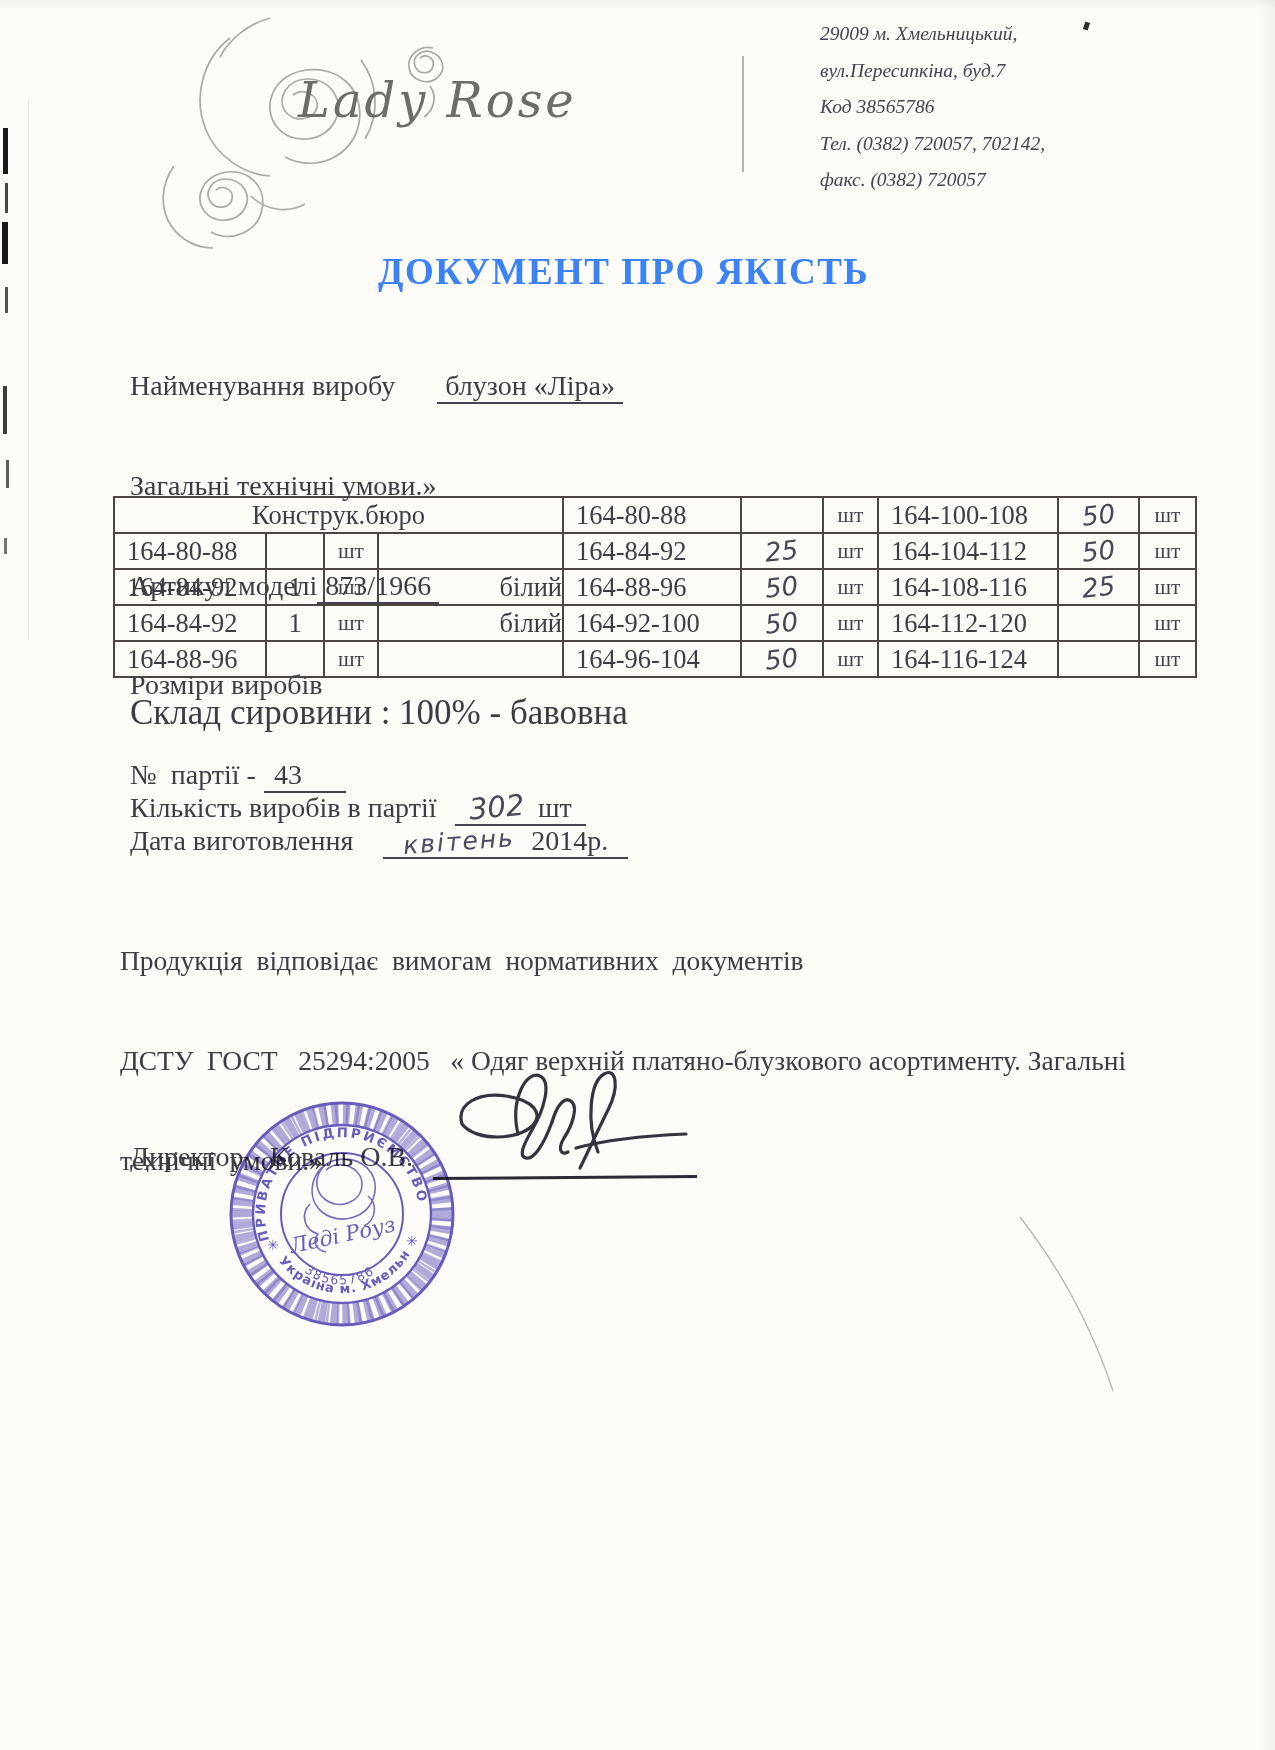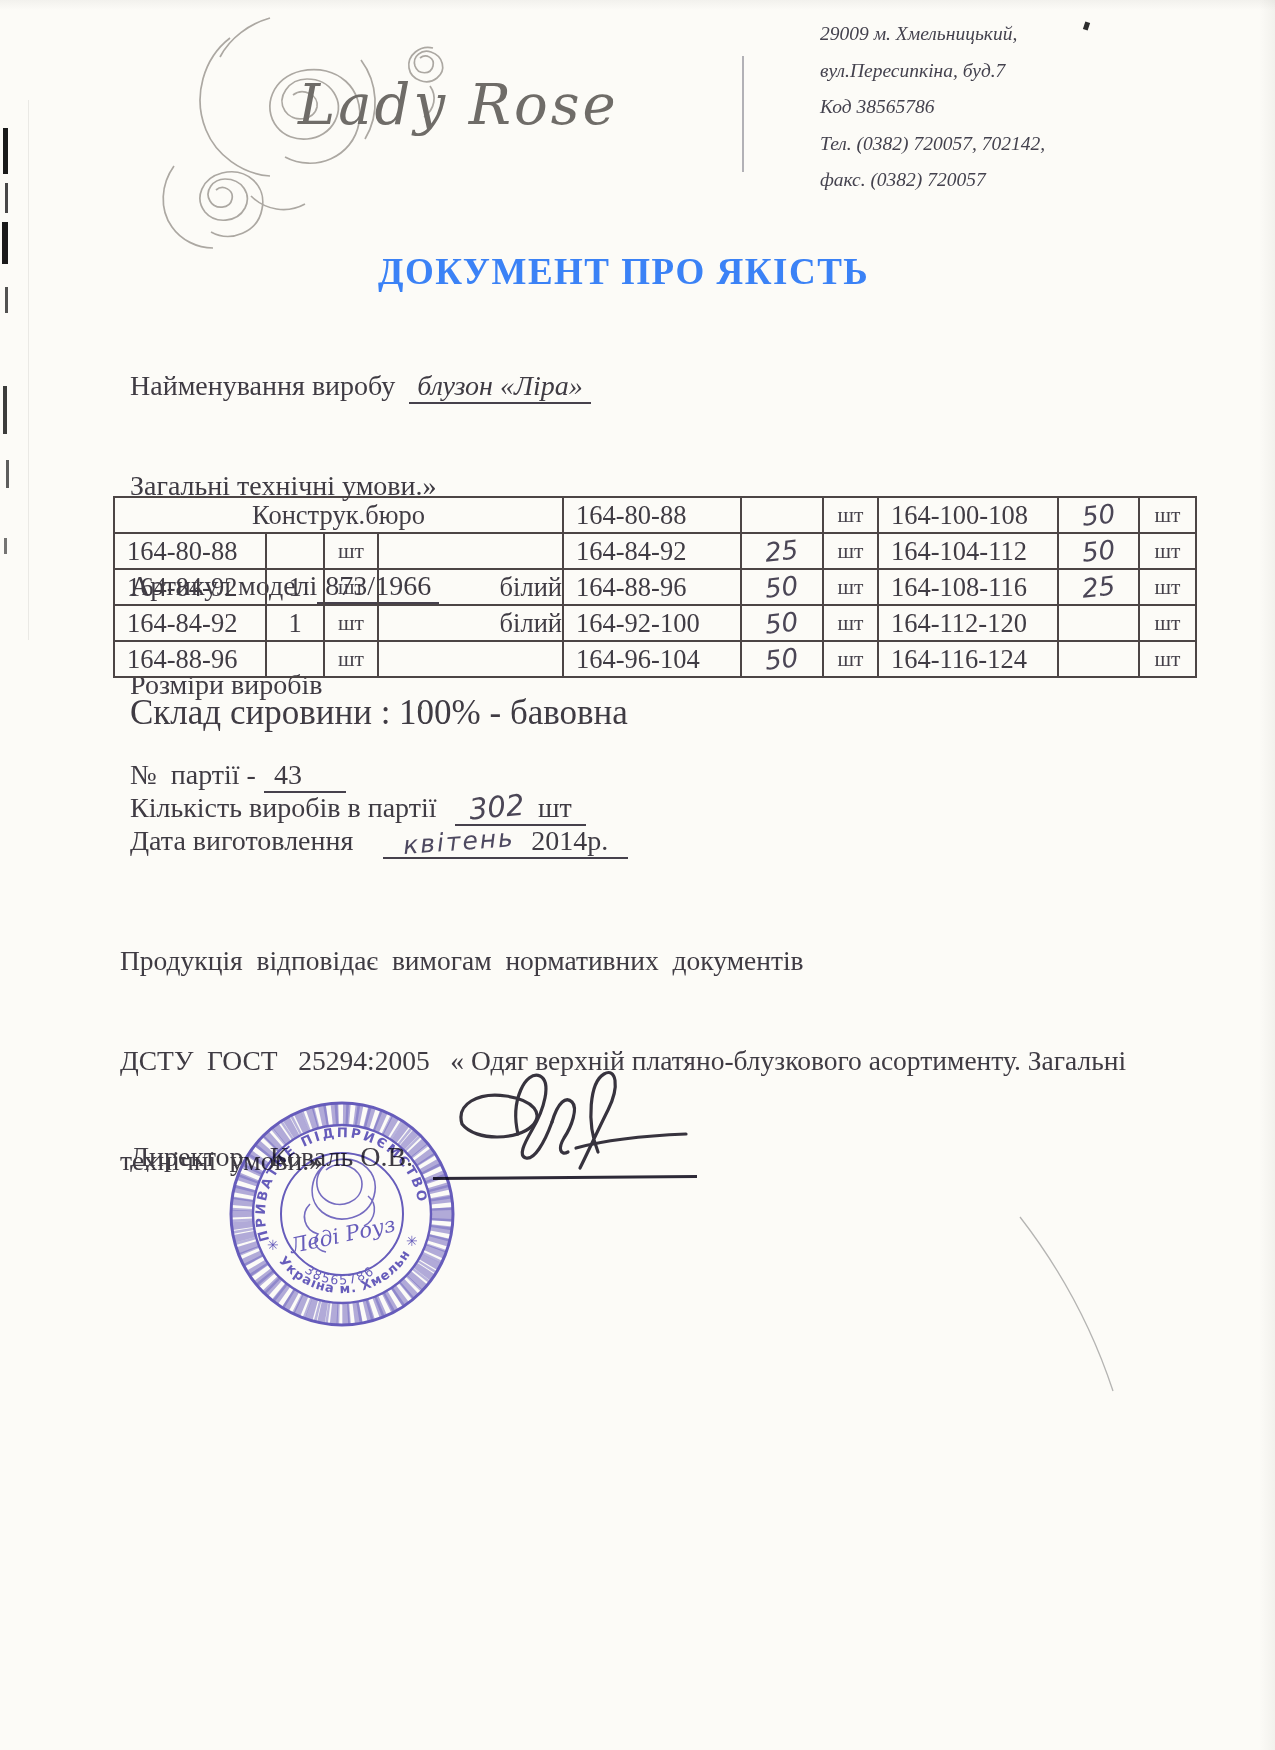--- a/index.html
+++ b/index.html
@@ -12,37 +12,37 @@
   .shade-right { position:absolute; right:0; top:0; width:16px; height:100%;
     background:linear-gradient(to right, rgba(0,0,0,0), rgba(60,60,50,0.05)); }
   .shade-top { position:absolute; left:0; top:0; width:100%; height:10px;
     background:linear-gradient(to bottom, rgba(60,60,50,0.05), rgba(0,0,0,0)); }
 
   
   .roses { position:absolute; left:78px; top:0; }
   .logo {
     position:absolute; left:298px; top:72px;
     font-family:"DejaVu Serif", serif; font-style:italic;
-    font-size:56px; color:#6f6c68; letter-spacing:3px;
+    font-size:48px; color:#6f6c68; letter-spacing:3px;
   }
   .hdr-divider { position:absolute; left:742px; top:56px; width:2px; height:116px;
     background:#9a98a0; opacity:.75; }
   .address { position:absolute; left:820px; top:16px; }
   .addr-line { font-style:italic; font-size:19.5px; line-height:36.5px;
     color:#44424e; white-space:pre-wrap; }
 
   .title { position:absolute; left:378px; top:250px; margin:0;
     font-size:37px; font-weight:bold; letter-spacing:1.5px; color:#3b82f6; }
 
   
   .body-block { position:absolute; left:130px; top:303px;
     font-size:28px; line-height:33.2px; white-space:pre-wrap; }
   .tline { white-space:pre-wrap; }
   .u-val { border-bottom:2px solid #46414c; padding:0 8px 1px 8px; }
-  .ml30 { margin-left:14px;font-style:italic; }
+  .ml30 { margin-left:42px; }
   .ml12 { margin-left:12px; }
 
   
   .sizes { position:absolute; left:113px; top:496px; border-collapse:collapse;
     table-layout:fixed; }
   .sizes td { border:2px solid #4c4545; height:34px; padding:0;
     font-size:26.5px; color:#403c44; vertical-align:middle; overflow:hidden;
     white-space:nowrap; }
   td.c-merged { text-align:center; }
   td.c-size { padding-left:12px; text-align:left; }

